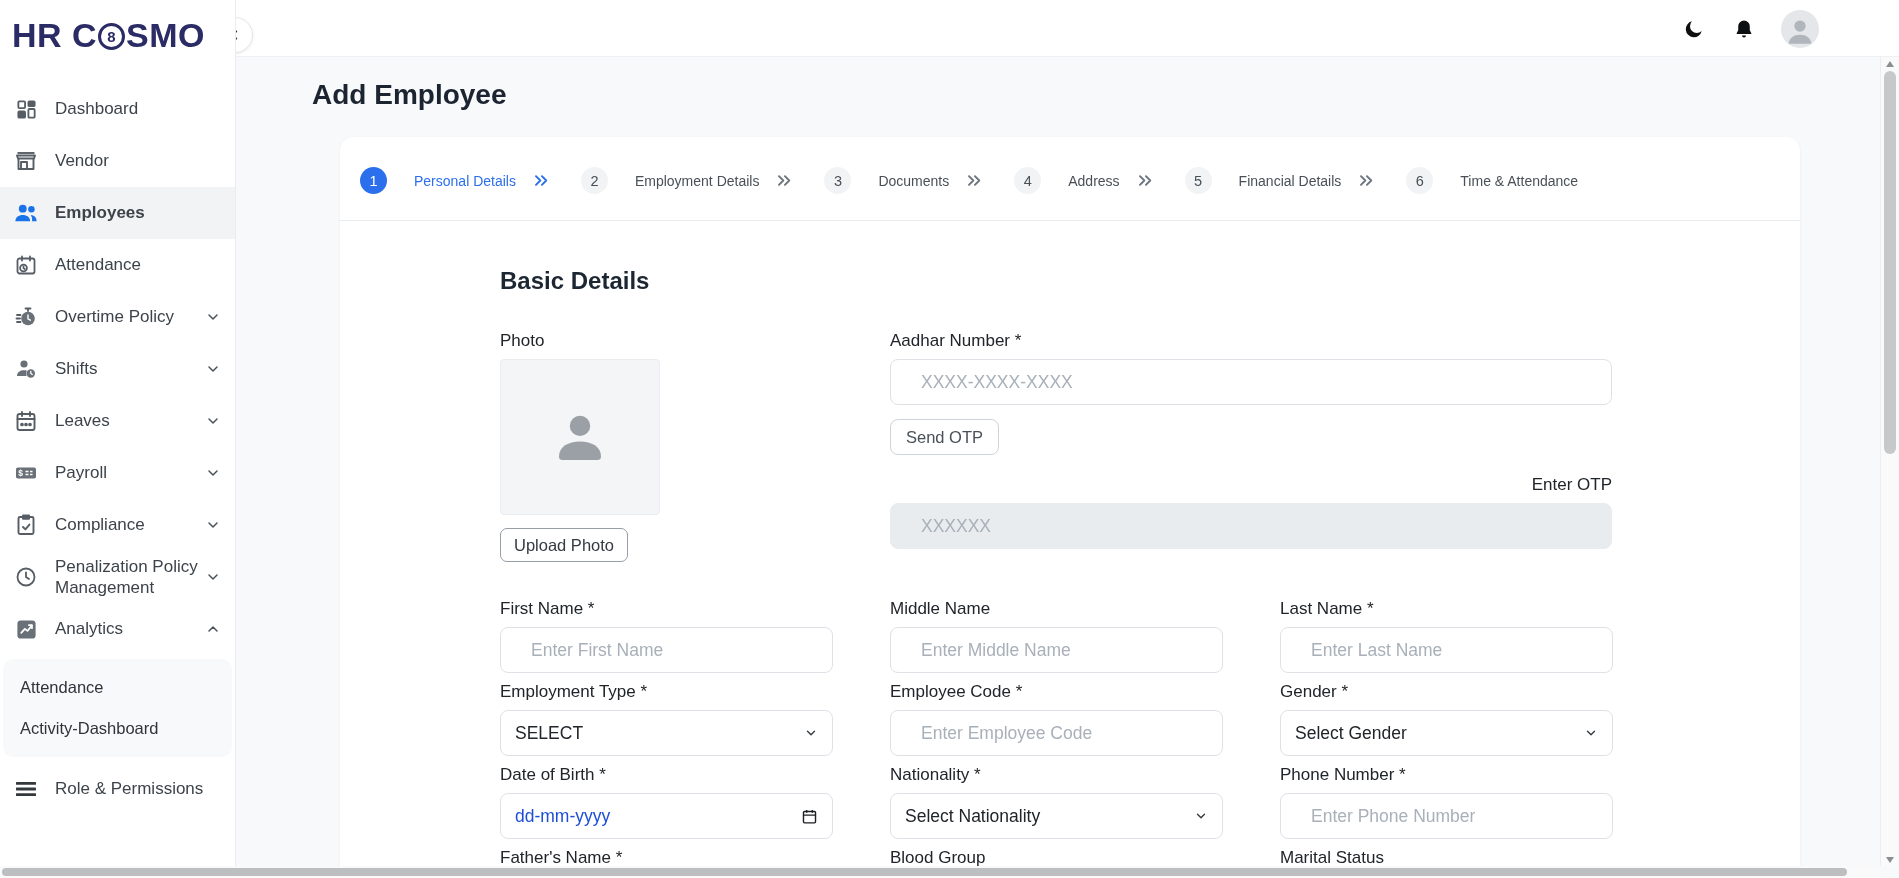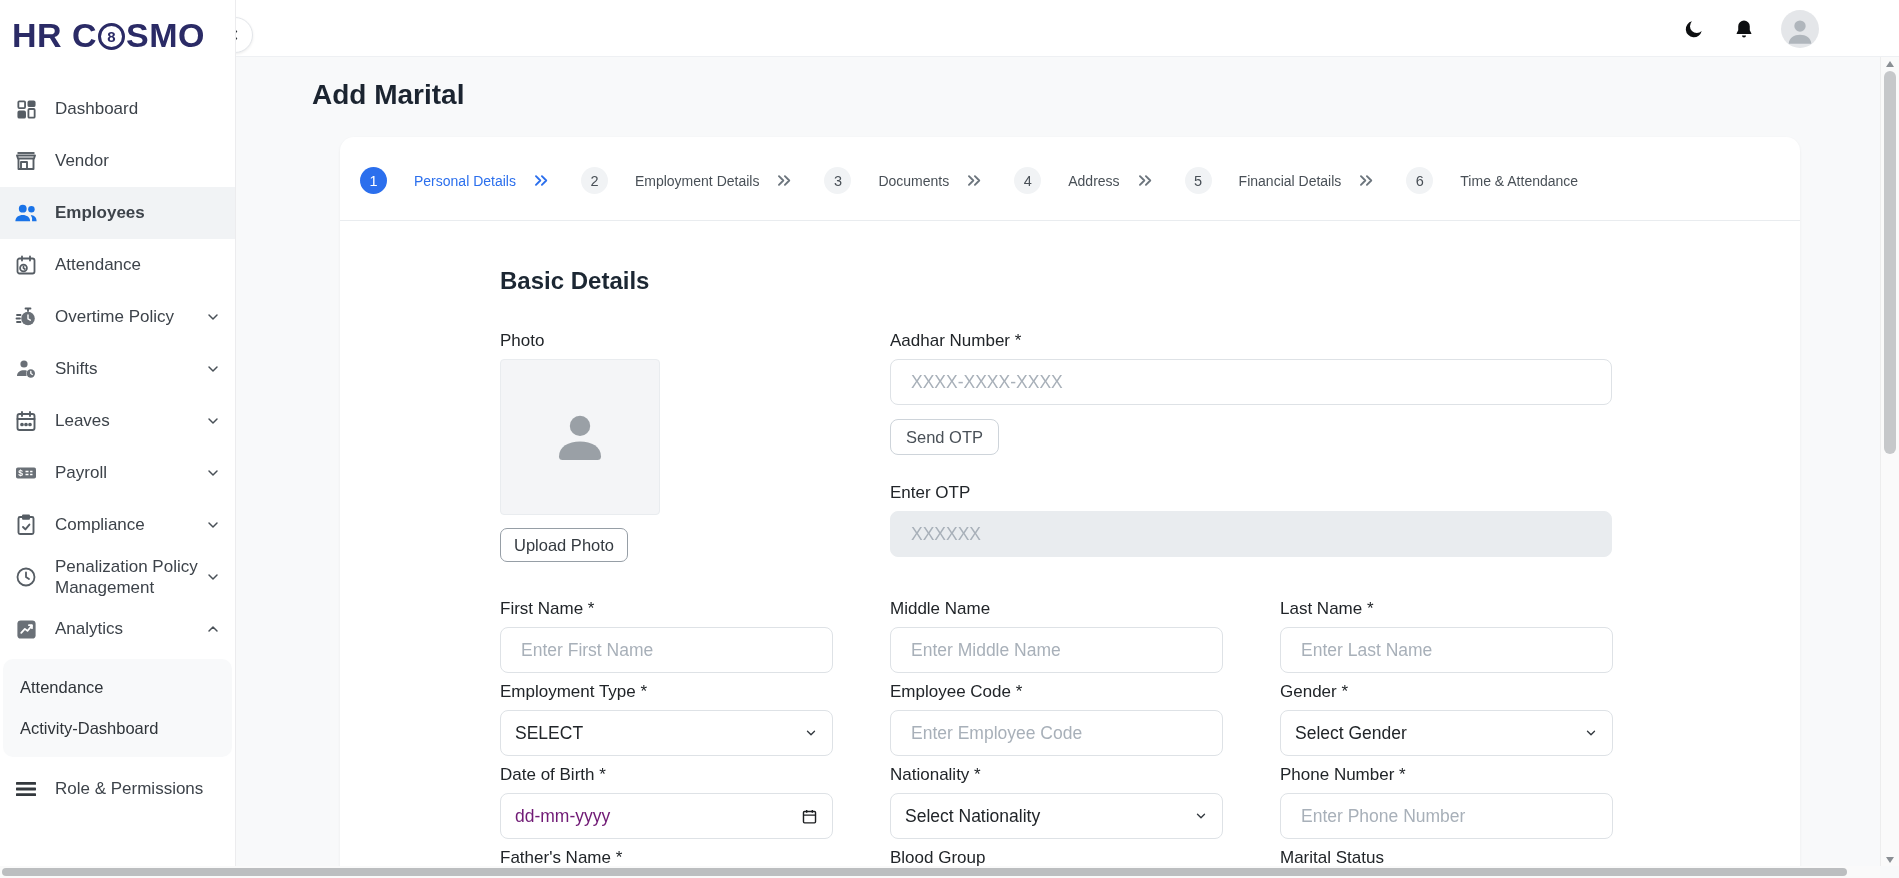--- a/index.html
+++ b/index.html
@@ -44,27 +44,27 @@
   .form-wrap { padding:46px 0 0 160px; width:1300px; }
   .section-title { font-size:24px; font-weight:700; color:#1c2733; }
   .top-row { display:flex; margin-top:36px; }
   .photo-col { width:333px; flex:none; }
   .aadhar-col { width:722px; margin-left:57px; flex:none; }
   .field-label { font-size:17px; color:#212529; line-height:20px; margin-bottom:8px; }
   .photo-box { width:160px; height:156px; background:#f4f5f7; border:1px solid #e9ecef; border-radius:4px; display:flex; align-items:center; justify-content:center; }
   .btn { background:#fff; border:1px solid #969ea6; border-radius:7px; font-size:16.5px; color:#343a40; font-family:inherit; cursor:pointer; }
   .upload-btn { margin-top:13px; height:34px; padding:0 13px;text-align:center; }
   .send-otp { margin-top:14px; height:36px; padding:0 15px; border-color:#ced4da; color:#495057; border-radius:8px; }
-  .input { width:100%; height:46px; border:1px solid #dee2e6; border-radius:8px; padding:0 20px; font-size:17.5px; color:#0f766e; background:#fff; font-family:inherit; outline:none; }
+  .input { width:100%; height:46px; border:1px solid #dee2e6; border-radius:8px; padding:0 30px; font-size:17.5px; color:#0f766e; background:#fff; font-family:inherit; outline:none; }
   .input::placeholder { color:#a8b0b9; }
   .input:disabled { background:#e9ecef; border-color:#e9ecef; }
-  .otp-label { margin-top:28px; }
+  .otp-label { margin-top:20px;text-align:right; }
   .grid { display:grid; grid-template-columns:333px 333px 333px; column-gap:57px; row-gap:9px; margin-top:37px; }
   .selectbox, .datebox { height:46px; border:1px solid #dee2e6; border-radius:8px; background:#fff; display:flex; align-items:center; justify-content:space-between; padding:0 14px; font-size:17.5px; color:#212529; cursor:pointer; }
-  .datebox { color:#701a75; }
+  .datebox { color:#1d4ed8; }
 
   
   .vscroll { position:absolute; right:0; top:57px; bottom:12px; width:19px; background:#fafafa; border-left:1px solid #ededed; z-index:7; }
   .vthumb { position:absolute; left:3px; right:3px; top:14px; height:383px; background:#c6c8ca; border-radius:8px; cursor:pointer; }
   .tri-up { position:absolute; top:4px; left:5px; width:0; height:0; border-left:4.5px solid transparent; border-right:4.5px solid transparent; border-bottom:6px solid #8a8f94; }
   .tri-down { position:absolute; bottom:3px; left:5px; width:0; height:0; border-left:4.5px solid transparent; border-right:4.5px solid transparent; border-top:6px solid #8a8f94; }
   .hscroll { position:absolute; left:0; right:19px; bottom:0; height:12px; background:#fafafa; z-index:7; }
   .hthumb { position:absolute; left:2px; top:2px; bottom:2px; width:1845px; background:#bcbec0; border-radius:6px; cursor:pointer; }
 
   svg { display:block; }
@@ -293,21 +293,21 @@
         <svg width="34" height="34" viewBox="0 0 24 24" fill="#b0b6bc">
             <circle cx="12" cy="8.5" r="4"></circle>
             <path d="M4 21c.4-4.2 3.8-6.3 8-6.3s7.6 2.1 8 6.3z"></path>
           </svg>
       </span>
     </div>
   </div>
 </div>
 
 <div class="content">
-  <div class="page-title">Add Marital</div>
+  <div class="page-title">Add Employee</div>
 
   <div class="card">
 
     <div class="stepper">
       <div class="step active">
         <span class="step-num">1</span>
         <span class="step-label">Personal Details</span>
         <span class="step-arrow">
           <svg width="19" height="19" viewBox="0 0 24 24" fill="none" stroke="#2b6fed" stroke-width="2.4" stroke-linecap="round" stroke-linejoin="round">
               <path d="M5 6.5l5.5 5.5L5 17.5M12.5 6.5L18 12l-5.5 5.5"></path>

